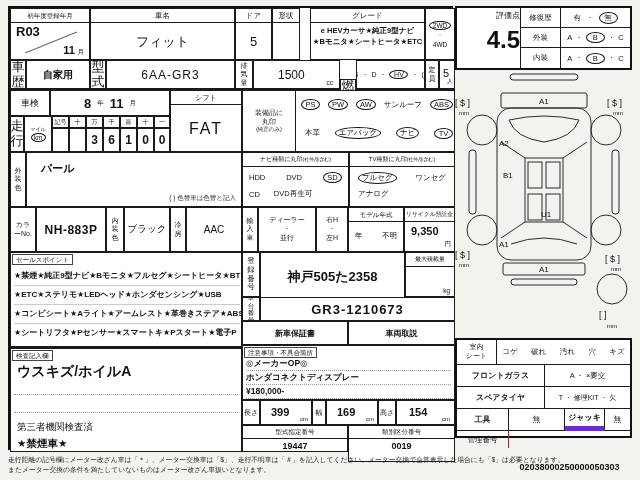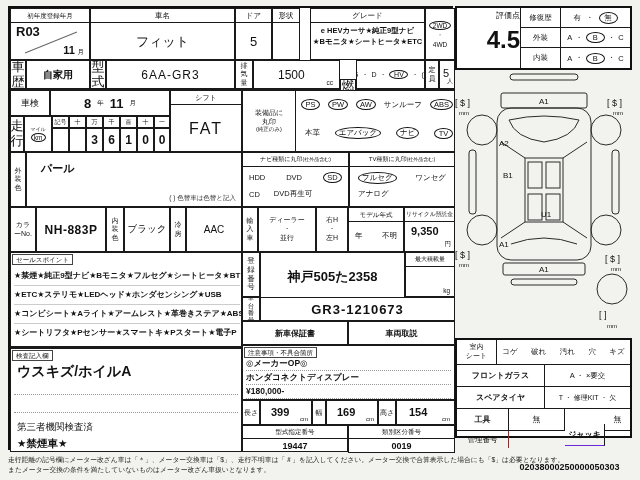--- a/index.html
+++ b/index.html
@@ -233,21 +233,21 @@
     <div class="c ctr" style="left:368px;top:392px;width:18px;height:25px;font-size:7px;">高さ</div>
     <div class="c" style="left:386px;top:392px;width:59px;height:25px;padding-left:48px;">
       <span class="b" style="position:absolute;left:12px;top:5px;font-size:11px;">154</span>
       <span style="position:absolute;right:4px;bottom:2px;font-size:6px;">cm</span>
     </div>
 
     <div class="c" style="left:232px;top:417px;width:106px;height:27px;">
       <div class="hd" style="font-size:6.5px;height:12px;line-height:12px;">型式指定番号</div>
       <div class="ctr b" style="height:13px;font-size:9px;">19447</div>
     </div>
-    <div class="c" style="left:338px;top:417px;width:107px;height:28px;">
+    <div class="c" style="left:338px;top:417px;width:107px;height:37px;">
       <div class="hd" style="font-size:6.5px;height:12px;line-height:12px;">類別区分番号</div>
       <div class="ctr b" style="height:13px;font-size:9px;">0019</div>
     </div>
 
     <div class="c" style="left:0;top:244px;width:232px;height:95px;">
       <span class="tag">セールスポイント</span>
       <div class="b" style="position:absolute;left:3px;top:13px;width:226px;font-size:8px;line-height:19px;white-space:nowrap;border-bottom:1px solid #ccc;">★禁煙★純正9型ナビ★Bモニタ★フルセグ★シートヒータ★BT</div>
       <div class="b" style="position:absolute;left:3px;top:32px;width:226px;font-size:8px;line-height:19px;white-space:nowrap;border-bottom:1px solid #ccc;">★ETC★ステリモ★LEDヘッド★ホンダセンシング★USB</div>
       <div class="b" style="position:absolute;left:3px;top:51px;width:226px;font-size:8px;line-height:19px;white-space:nowrap;border-bottom:1px solid #ccc;">★コンビシート★Aライト★アームレスト★革巻きステア★ABS</div>
       <div class="b" style="position:absolute;left:3px;top:70px;width:226px;font-size:8px;line-height:19px;white-space:nowrap;">★シートリフタ★Pセンサー★スマートキ★Pスタート★電子P</div>
@@ -349,21 +349,21 @@
       <span>汚れ</span>
       <span>穴</span>
       <span>キズ</span>
     </div>
     <div class="nb ctr b" style="left:0;top:25px;width:88px;height:22px;border-right:1px solid #1a1a1a;border-bottom:1px solid #1a1a1a;font-size:8px;">フロントガラス</div>
     <div class="nb ctr" style="left:88px;top:25px;width:85px;height:22px;border-bottom:1px solid #1a1a1a;font-size:7.5px;">A ・ ×要交</div>
     <div class="nb ctr b" style="left:0;top:47px;width:88px;height:22px;border-right:1px solid #1a1a1a;border-bottom:1px solid #1a1a1a;font-size:8px;">スペアタイヤ</div>
     <div class="nb ctr" style="left:88px;top:47px;width:85px;height:22px;border-bottom:1px solid #1a1a1a;font-size:7px;">T ・ 修理KIT ・ 欠</div>
     <div class="nb ctr b" style="left:0;top:69px;width:52px;height:22px;border-right:1px solid #1a1a1a;border-bottom:1px solid #1a1a1a;font-size:8px;">工具</div>
     <div class="nb ctr" style="left:52px;top:69px;width:56px;height:22px;border-right:1px solid #1a1a1a;border-bottom:1px solid #1a1a1a;font-size:8px;">無</div>
-    <div class="nb ctr b" style="left:108px;top:84px;width:40px;height:22px;border-right:1px solid #1a1a1a;border-bottom:1px solid #6d28d9;font-size:8px;">ジャッキ</div>
+    <div class="nb ctr b" style="left:108px;top:69px;width:40px;height:22px;border-right:1px solid #1a1a1a;border-bottom:5px solid #6d28d9;font-size:8px;">ジャッキ</div>
     <div class="nb ctr" style="left:148px;top:69px;width:25px;height:22px;border-bottom:1px solid #1a1a1a;font-size:8px;">無</div>
     <div class="nb ctr" style="left:0;top:91px;width:52px;height:17px;border-right:1px solid #b91c1c;font-size:7.5px;">管理番号</div>
     <div class="nb ctr b" style="left:52px;top:91px;width:121px;height:17px;font-size:9px;margin-top:27px;">02038000250000050303</div>
   </div>
 
   <div class="nb" style="left:8px;top:455px;width:626px;height:22px;font-size:6.8px;line-height:10px;color:#222;white-space:nowrap;overflow:hidden;">
     <div>走行距離の記号欄にメーター改ざん車は「＊」、メーター交換車は「$」、走行不明車は「＃」を記入してください。メーター交換で合算表示した場合にも「$」は必要となります。</div>
     <div>またメーター交換の条件を満たしていないものはメーター改ざん車扱いとなります。</div>
   </div>
 

